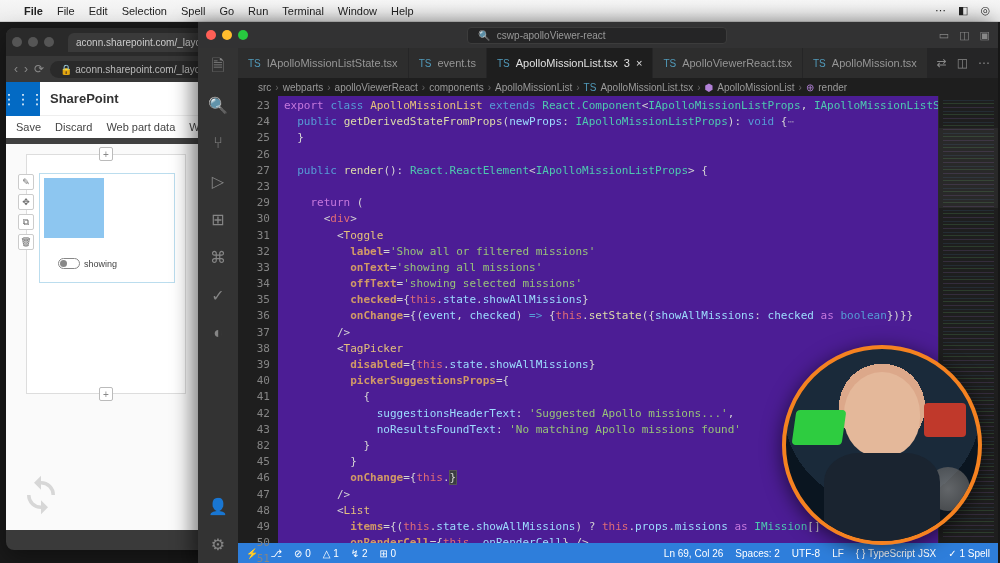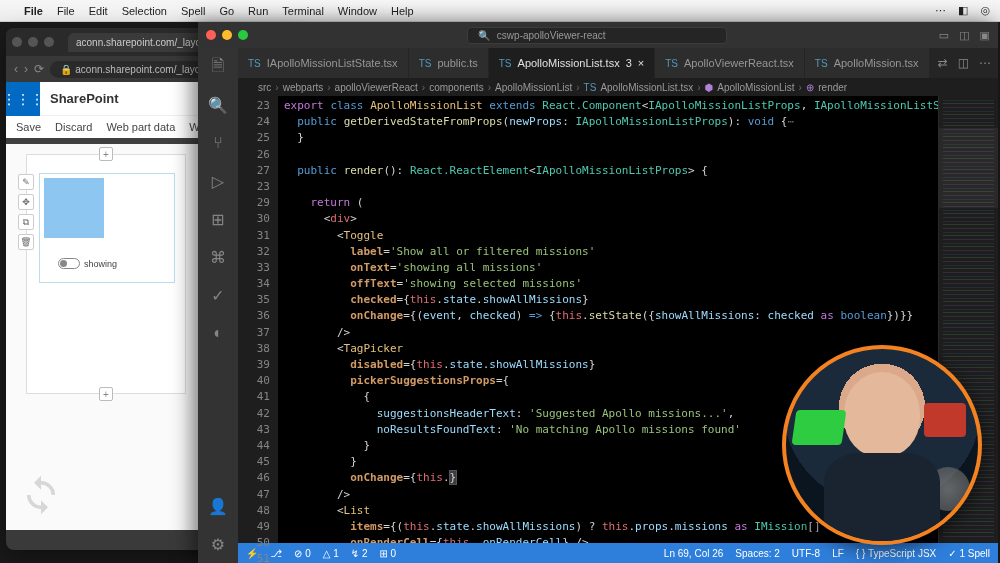--- a/index.html
+++ b/index.html
@@ -47,21 +47,21 @@
 .vsc-title { height: 26px; background: #323233; display: flex; align-items: center; padding: 0 8px; gap: 6px; }
 .vsc-title .traffic span:nth-child(1){background:#ff5f56}.vsc-title .traffic span:nth-child(2){background:#ffbd2e}.vsc-title .traffic span:nth-child(3){background:#27c93f}
 .vsc-search { margin: 0 auto; background: #252526; border: 1px solid #3c3c3c; border-radius: 4px; padding: 2px 28px 2px 10px; font-size: 10px; color: #999; min-width: 260px; display: flex; align-items: center; gap: 6px; }
 .vsc-wincontrols { display:flex; gap:10px; color:#888; font-size:11px; }
 
 .vsc-body { flex: 1; display: flex; min-height: 0; }
 .activity { width: 40px; background: #333333; display: flex; flex-direction: column; align-items: center; padding-top: 8px; gap: 16px; color: #858585; font-size: 16px; }
 .activity .bot { margin-top: auto; margin-bottom: 8px; display:flex; flex-direction:column; gap:16px; align-items:center;}
 .activity .ico { width: 22px; height: 22px; display: flex; align-items: center; justify-content: center; cursor: pointer; }
 
-.editor { flex: 1; display: flex; flex-direction: column; min-width: 0; background: #000000; }
+.editor { flex: 1; display: flex; flex-direction: column; min-width: 0; background: #4c1d95; }
 .tab-row { height: 30px; background: #252526; display: flex; align-items: stretch; }
 .tab { display: flex; align-items: center; gap: 6px; padding: 0 10px; font-size: 11px; color: #969696; background: #2d2d2d; border-right: 1px solid #252526; cursor: pointer; white-space: nowrap; }
 .tab.active { background: #1e1e1e; color: #e0e0e0; }
 .tab .fic { color: #519aba; font-size: 10px; }
 .tab .dirty { color: #e0e0e0; }
 .tab-actions { margin-left: auto; display:flex; gap:10px; padding:0 8px; align-items:center; color:#888; font-size:12px;}
 
 .crumbs { height: 18px; background: #1e1e1e; display: flex; align-items: center; gap: 4px; padding: 0 20px; font-size: 10px; color: #9a9a9a; white-space: nowrap; overflow: hidden; }
 .crumbs .sep { color: #666; }
 .crumbs .meth { color: #b180d7; }
@@ -203,21 +203,21 @@
       </div>
 
       <div class="editor">
         <div class="tab-row">
           <div class="tab">
               <span class="fic">TS</span>
               <span>IApolloMissionListState.tsx</span>
             </div>
           <div class="tab">
               <span class="fic">TS</span>
-              <span>public.ts</span>
+              <span>event.ts</span>
             </div>
           <div class="tab active">
               <span class="fic">TS</span>
               <span>ApolloMissionList.tsx</span> 
               <span>3</span> 
               <span class="dirty">×</span>
             </div>
           <div class="tab">
               <span class="fic">TS</span>
               <span>ApolloViewerReact.tsx</span>
@@ -270,21 +270,21 @@
               <div class="ln">34</div>
               <div class="ln">35</div>
               <div class="ln">36</div>
               <div class="ln">37</div>
               <div class="ln">38</div>
               <div class="ln">39</div>
               <div class="ln">40</div>
               <div class="ln">41</div>
               <div class="ln">42</div>
               <div class="ln">43</div>
-              <div class="ln">44</div>
+              <div class="ln">82</div>
               <div class="ln">45</div>
               <div class="ln">46</div>
               <div class="ln">47</div>
               <div class="ln">48</div>
               <div class="ln">49</div>
               <div class="ln">50</div>
               <div class="ln">51</div>
             </div>
           <div class="code" id="code"><div class="line"><span class="kw">export</span> <span class="kw2">class</span> <span class="cls">ApolloMissionList</span> <span class="kw2">extends</span> <span class="type">React.Component</span>&lt;<span class="type">IApolloMissionListProps</span>, <span class="type">IApolloMissionListState</span>&gt; {</div><div class="line">  <span class="kw2">public</span> <span class="fn">getDerivedStateFromProps</span>(<span class="param">newProps</span>: <span class="type">IApolloMissionListProps</span>): <span class="kw2">void</span> {<span style="opacity:.5">⋯</span></div><div class="line">  }</div><div class="line"></div><div class="line">  <span class="kw2">public</span> <span class="fn">render</span>(): <span class="type">React.ReactElement</span>&lt;<span class="type">IApolloMissionListProps</span>&gt; {</div><div class="line"></div><div class="line">    <span class="kw">return</span> (</div><div class="line">      &lt;<span class="tag">div</span>&gt;</div><div class="line">        &lt;<span class="cls">Toggle</span></div><div class="line">          <span class="attr">label</span>=<span class="str">'Show all or filtered missions'</span></div><div class="line">          <span class="attr">onText</span>=<span class="str">'showing all missions'</span></div><div class="line">          <span class="attr">offText</span>=<span class="str">'showing selected missions'</span></div><div class="line">          <span class="attr">checked</span>={<span class="this">this</span>.<span class="prop">state</span>.<span class="prop">showAllMissions</span>}</div><div class="line">          <span class="attr">onChange</span>={(<span class="param">event</span>, <span class="param">checked</span>) <span class="kw2">=&gt;</span> {<span class="this">this</span>.<span class="fn">setState</span>({<span class="prop">showAllMissions</span>: <span class="param">checked</span> <span class="kw">as</span> <span class="kw2">boolean</span>})}}</div><div class="line">        /&gt;</div><div class="line">        &lt;<span class="cls">TagPicker</span></div><div class="line">          <span class="attr">disabled</span>={<span class="this">this</span>.<span class="prop">state</span>.<span class="prop">showAllMissions</span>}</div><div class="line">          <span class="attr">pickerSuggestionsProps</span>={</div><div class="line">            {</div><div class="line">              <span class="prop">suggestionsHeaderText</span>: <span class="str">'Suggested Apollo missions...'</span>,</div><div class="line">              <span class="prop">noResultsFoundText</span>: <span class="str">'No matching Apollo missions found'</span></div><div class="line">            }</div><div class="line">          }</div><div class="line">          <span class="attr">onChange</span>={<span class="this">this</span>.<span style="background:#3a3d41;outline:1px solid #555">}</span></div><div class="line">        /&gt;</div><div class="line">        &lt;<span class="cls">List</span></div><div class="line">          <span class="attr">items</span>={(<span class="this">this</span>.<span class="prop">state</span>.<span class="prop">showAllMissions</span>) ? <span class="this">this</span>.<span class="prop">props</span>.<span class="prop">missions</span> <span class="kw">as</span> <span class="type">IMission</span>[] </div><div class="line">          <span class="attr">onRenderCell</span>={<span class="this">this</span>.<span class="prop">_onRenderCell</span>} /&gt;</div></div>
           <div class="minimap">

